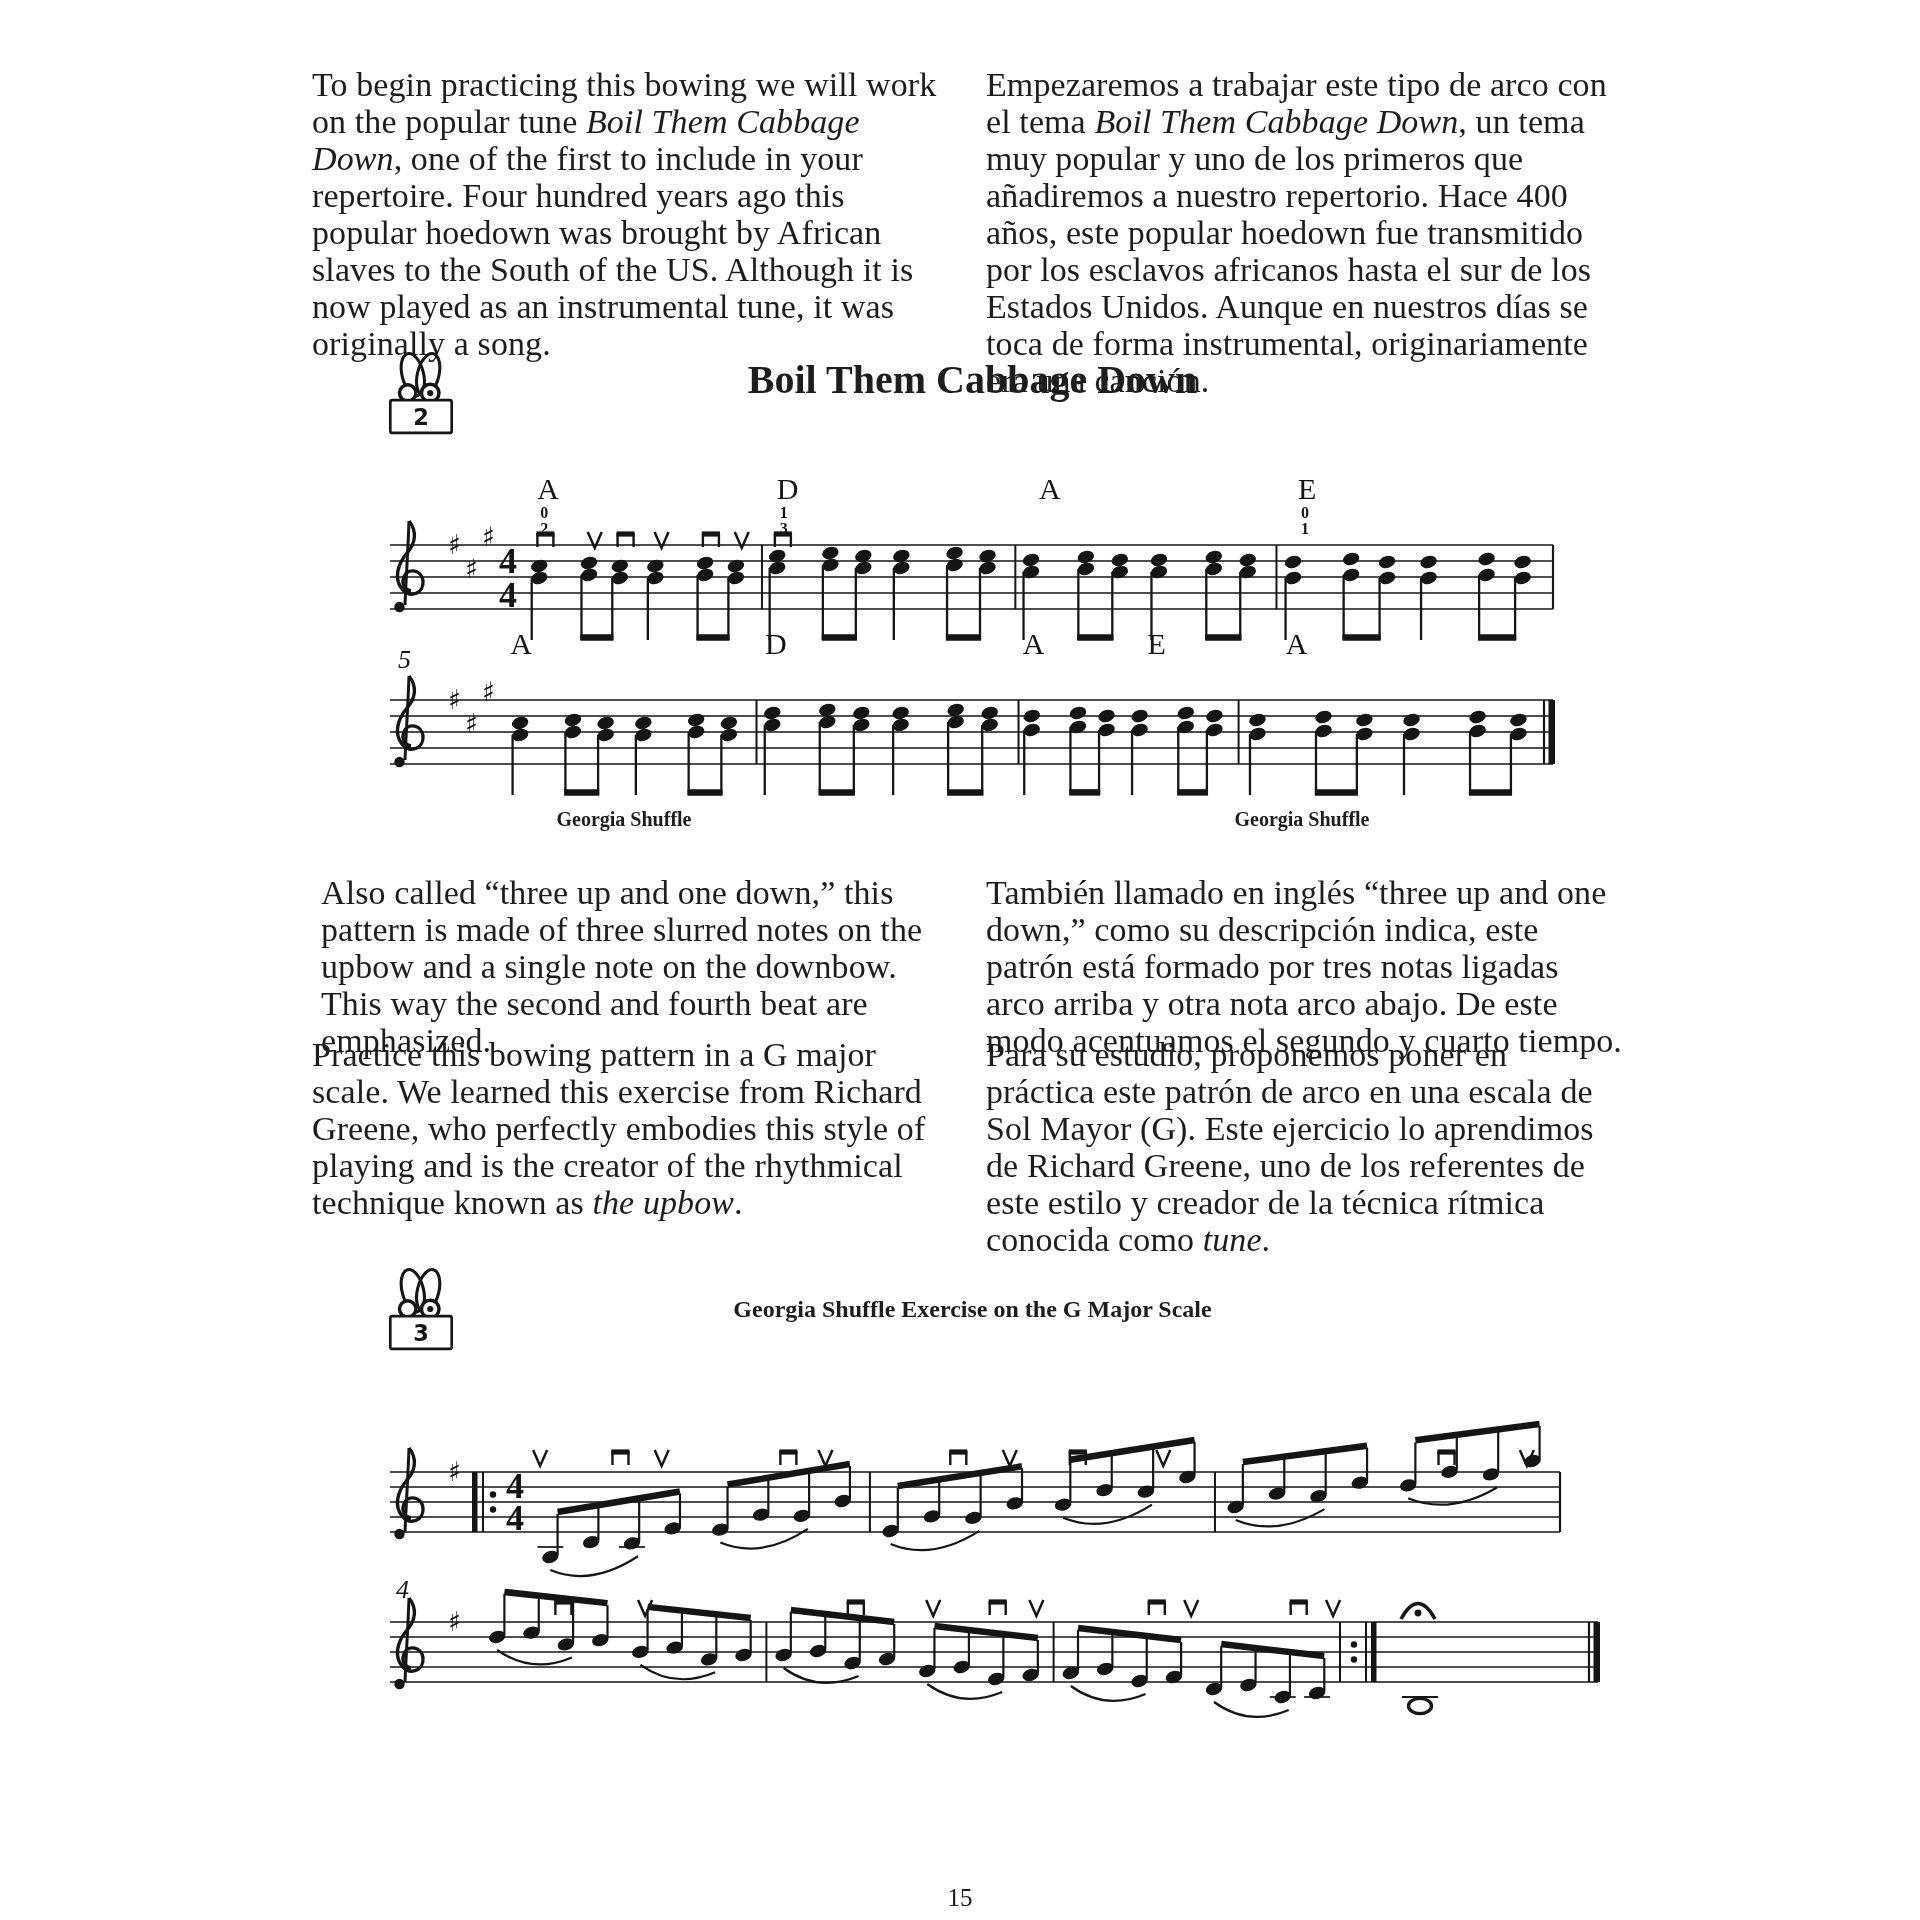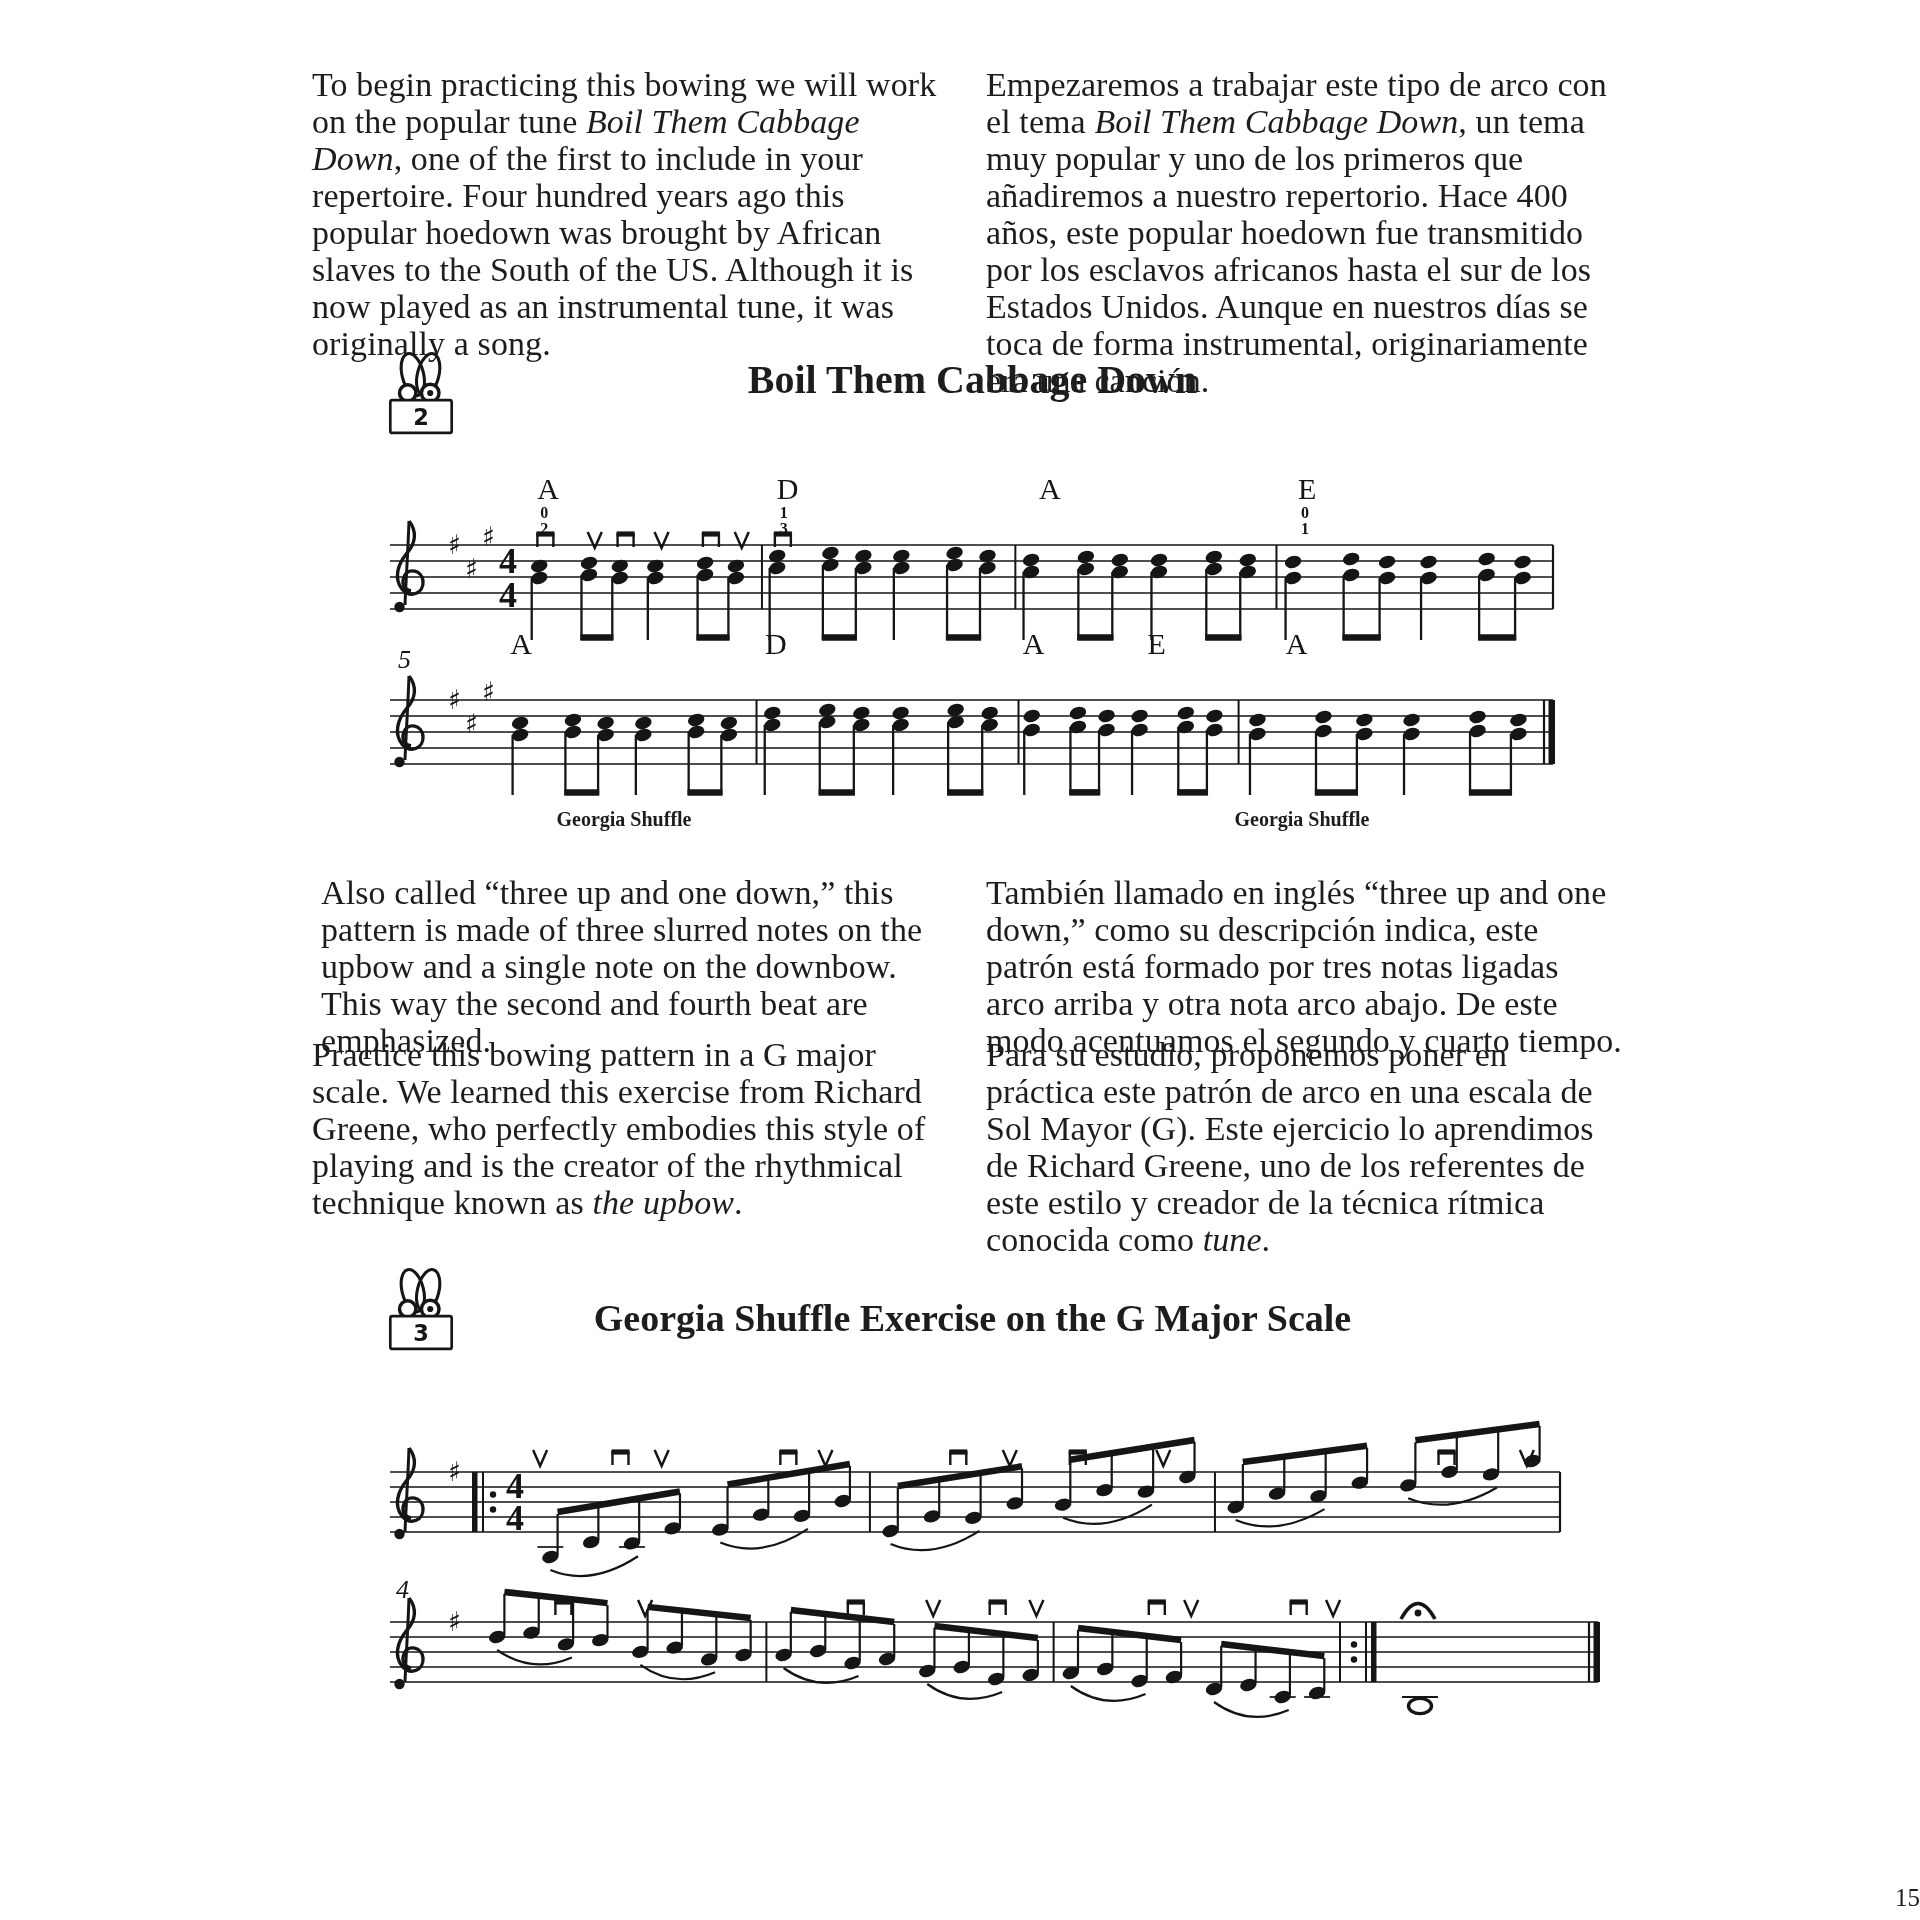--- a/index.html
+++ b/index.html
@@ -3,24 +3,24 @@
 <meta charset="utf-8">
 <style>
   html,body{margin:0;padding:0}
   body{width:1920px;height:1920px;position:relative;background:#ffffff;
        font-family:"Liberation Serif",serif;color:#1d1d1d;overflow:hidden}
   .par{position:absolute;font-size:34px;line-height:37px;letter-spacing:.1px}
   .it{font-style:italic}
   .heading{position:absolute;font-weight:bold;text-align:center}
   .t-main{font-size:40px}
   .t-sub{font-size:20px}
-  .t-main2{font-size:38px}
+  .t-main2{font-size:24px}
   #music{position:absolute;left:0;top:0;width:1920px;height:1920px;pointer-events:none}
   .track-icon{position:absolute;width:70px;height:88px}
-  .pagenum{position:absolute;top:1884px;left:0;width:1920px;text-align:right;font-size:25px}
+  .pagenum{position:absolute;top:1884px;left:0;width:1920px;text-align:center;font-size:25px}
 </style>
 </head>
 <body>
 
 <div class="par" style="left:312px;top:66px;width:630px"><span>To begin practicing this bowing we will work on the popular tune </span><span class="it">Boil Them Cabbage Down</span><span>, one of the first to include in your repertoire. Four hundred years ago this popular hoedown was brought by African slaves to the South of the US. Although it is now played as an instrumental tune, it was originally a song.</span></div>
 <div class="par" style="left:986px;top:66px;width:634px"><span>Empezaremos a trabajar este tipo de arco con el tema </span><span class="it">Boil Them Cabbage Down</span><span>, un tema muy popular y uno de los primeros que añadiremos a nuestro repertorio. Hace 400 años, este popular hoedown fue transmitido por los esclavos africanos hasta el sur de los Estados Unidos. Aunque en nuestros días se toca de forma instrumental, originariamente era una canción.</span></div>
 
 <div class="track-icon" style="left:386px;top:348px">
   <svg viewBox="0 0 66 86" width="70" height="88">
     <ellipse cx="25" cy="26" rx="10.5" ry="21" transform="rotate(-14 25 26)" fill="none" stroke="#161616" stroke-width="3"></ellipse>

